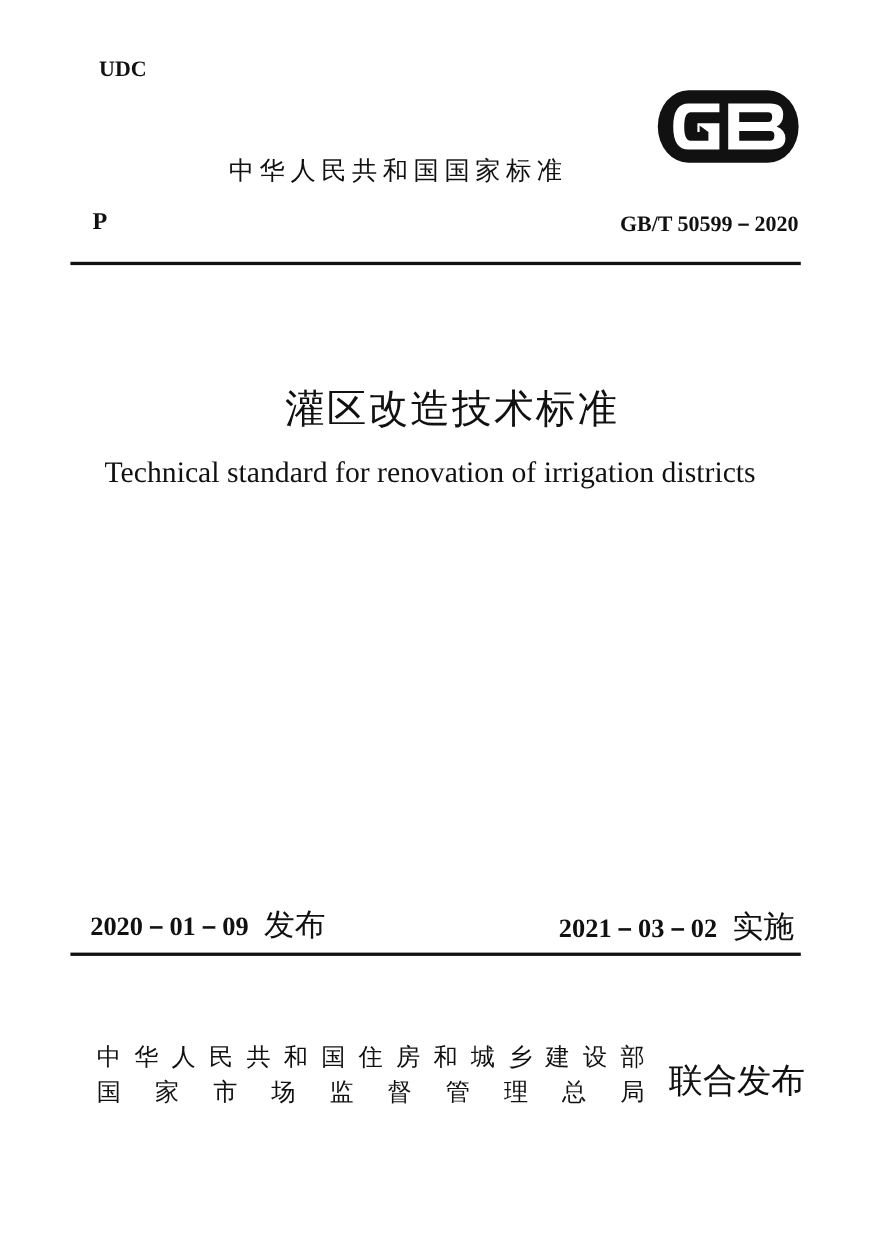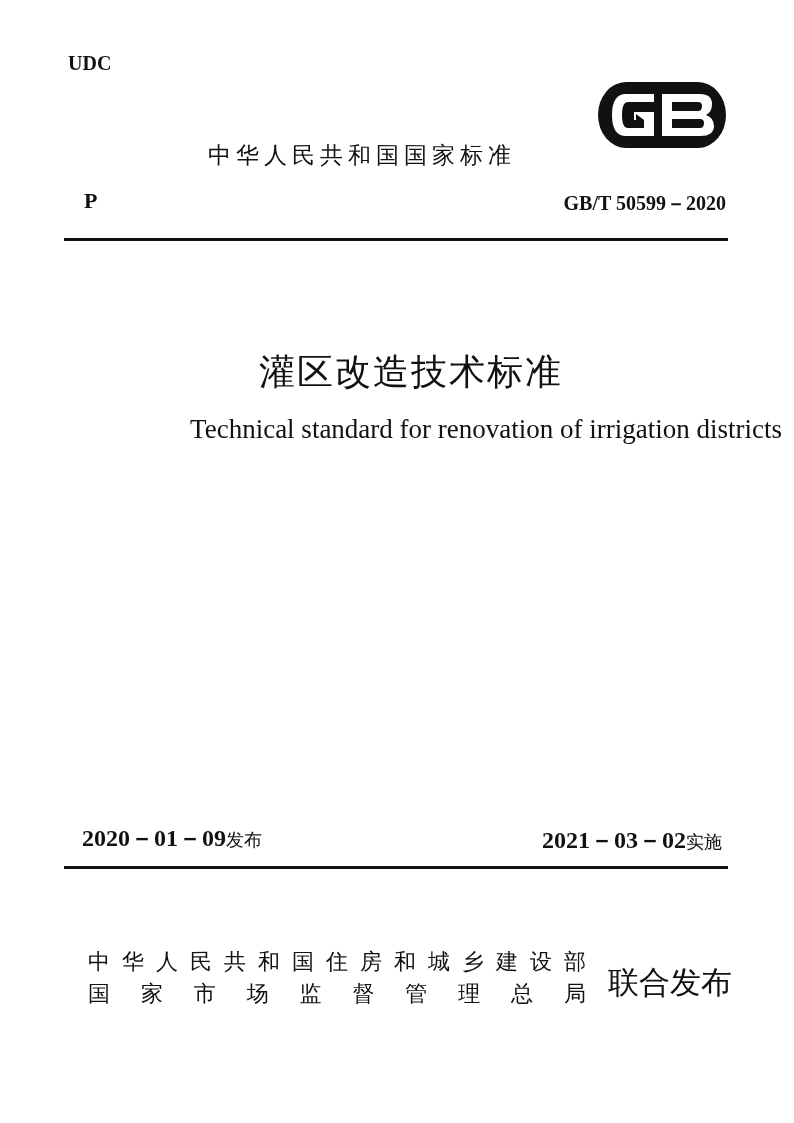--- a/index.html
+++ b/index.html
@@ -4,33 +4,33 @@
   <style>
     html, body { margin: 0; padding: 0; }
     body {
       width: 794px; height: 1123px; background: #ffffff; position: relative;
       overflow: hidden; color: #111111;
       font-family: "DejaVu Sans", sans-serif;
     }
     .abs { position: absolute; }
     .serif-bold { font-family: "Liberation Serif", "DejaVu Serif", serif; font-weight: bold; }
     .serif { font-family: "Liberation Serif", "DejaVu Serif", serif; }
-    #udc { left: 68px; top: 52px; font-size: 20px; text-align: right; }
+    #udc { left: 90px; top: 52px; font-size: 20px; text-align: right; }
     #national-std { left: 208px; top: 116px; font-size: 23px; letter-spacing: 5px; margin-top: 24px; }
     #gb-logo { left: 596px; top: 80px; width: 132px; height: 70px; }
     #class-code { left: 84px; top: 188px; font-size: 22px; }
     #std-number { right: 68px; top: 190px; font-size: 20px; }
     .rule { position: absolute; left: 64px; width: 664px; height: 3px; background: #111; }
     #rule-top { top: 238px; }
     #rule-bottom { top: 866px; height: 3px; }
     #title-cn { left: 14px; width: 794px; text-align: center; top: 348px; font-size: 36px; letter-spacing: 2px; font-family: "DejaVu Serif", serif; }
-    #title-en { left: 0; width: 782px; text-align: right; top: 414px; font-size: 27px; }
+    #title-en { left: 0; width: 782px; text-align: center; top: 414px; font-size: 27px; }
     #issue-date { left: 82px; top: 822px; font-size: 24px; }
     #impl-date { right: 72px; top: 824px; font-size: 24px; }
-    .date-suffix { font-family: Liberation Serif, serif; font-weight: normal; font-size: 18px; }
+    .date-suffix { font-family: Liberation Serif, serif; font-weight: normal; font-size: 28px; margin-left: 14px; }
     #publishers { left: 88px; top: 946px; font-size: 22px; line-height: 32px; }
     .pub-line { display: flex; justify-content: space-between; width: 498px; }
     #joint { left: 608px; top: 962px; font-size: 31px; }
   </style>
 </head>
 <body>
 
 <div id="udc" class="abs serif-bold">UDC</div>
 
 <div id="national-std" class="abs">中华人民共和国国家标准</div>

